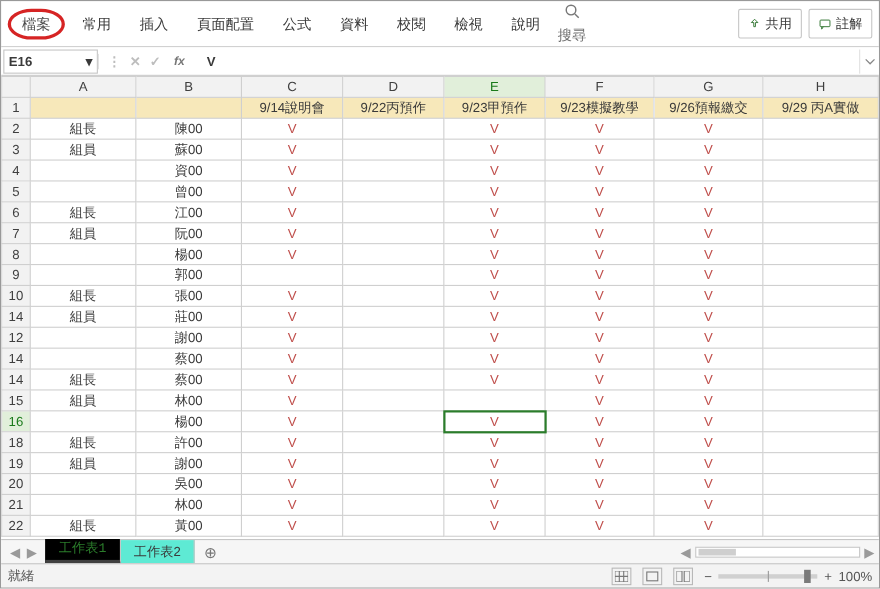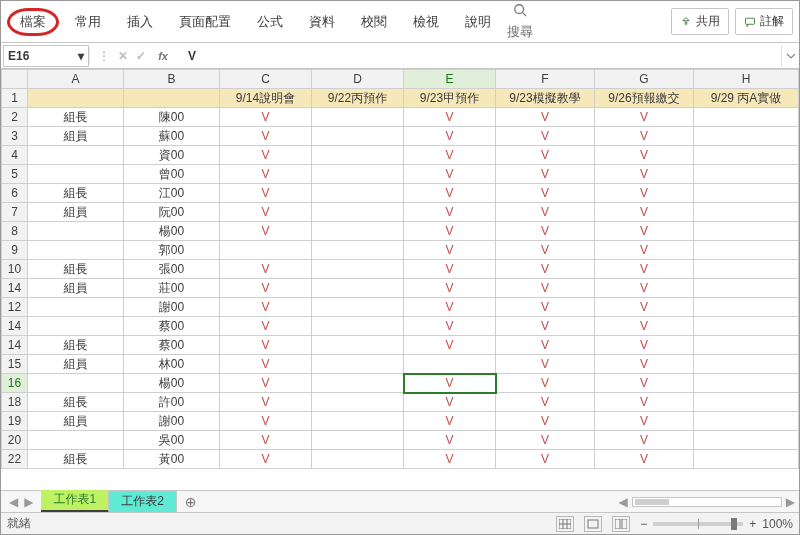--- a/index.html
+++ b/index.html
@@ -161,23 +161,24 @@
 }
 .sheet-nav { display:flex; gap:6px; padding:0 8px; color:#9a9a9a; }
 .sheet-nav span { cursor:pointer; }
 .sheet-tab {
   padding: 2px 12px;
   border-right: 1px solid #c6c6c6;
   background:#5eead4;
   cursor:pointer;
 }
 .sheet-tab.active {
-  background:#bef264;
-  border-bottom: 4px solid #404040;
+  background:#000000;
+  border-bottom: 6px solid #404040;
   color:#2b7d2b;
+  font-family:Liberation Mono, monospace;
 }
 .sheet-add {
   padding: 0 8px;
   font-size: 14px;
   color:#777;
   cursor:pointer;
 }
 .sheet-scroll {
   margin-left: auto;
   display:flex; align-items:center; gap:4px; padding-right:4px;
@@ -491,20 +492,31 @@
           <td class=""></td>
           <td class="red">V</td>
           <td class="red">V</td>
           <td class="red">V</td>
           <td class=""></td>
         </tr>
         <tr>
           <th class="rowh">20</th>
           <td class=""></td>
           <td class="">吳00</td>
+          <td class="red">V</td>
+          <td class=""></td>
+          <td class="red">V</td>
+          <td class="red">V</td>
+          <td class="red">V</td>
+          <td class=""></td>
+        </tr>
+        <tr>
+          <th class="rowh">21</th>
+          <td class=""></td>
+          <td class="">林00</td>
           <td class="red">V</td>
           <td class=""></td>
           <td class="red">V</td>
           <td class="red">V</td>
           <td class="red">V</td>
           <td class=""></td>
         </tr>
         <tr>
           <th class="rowh">22</th>
           <td class="">組長</td>

